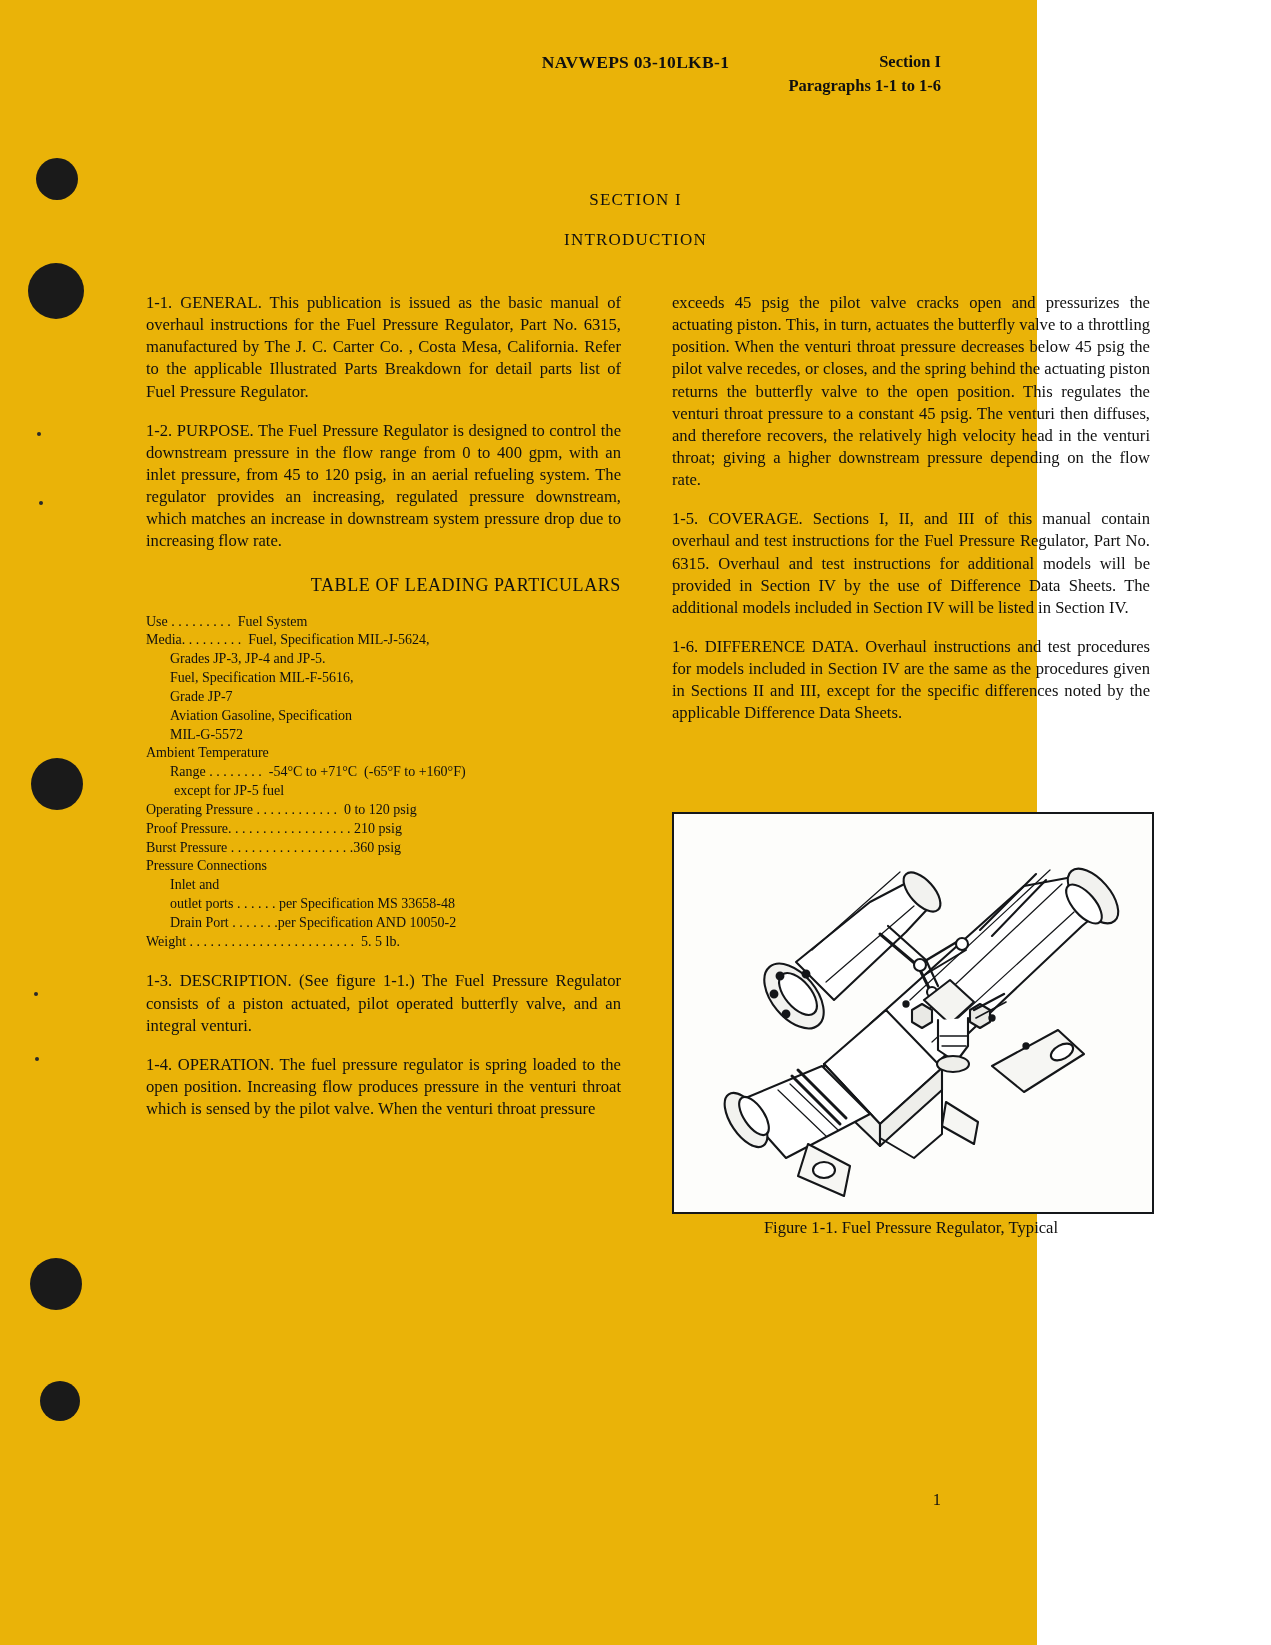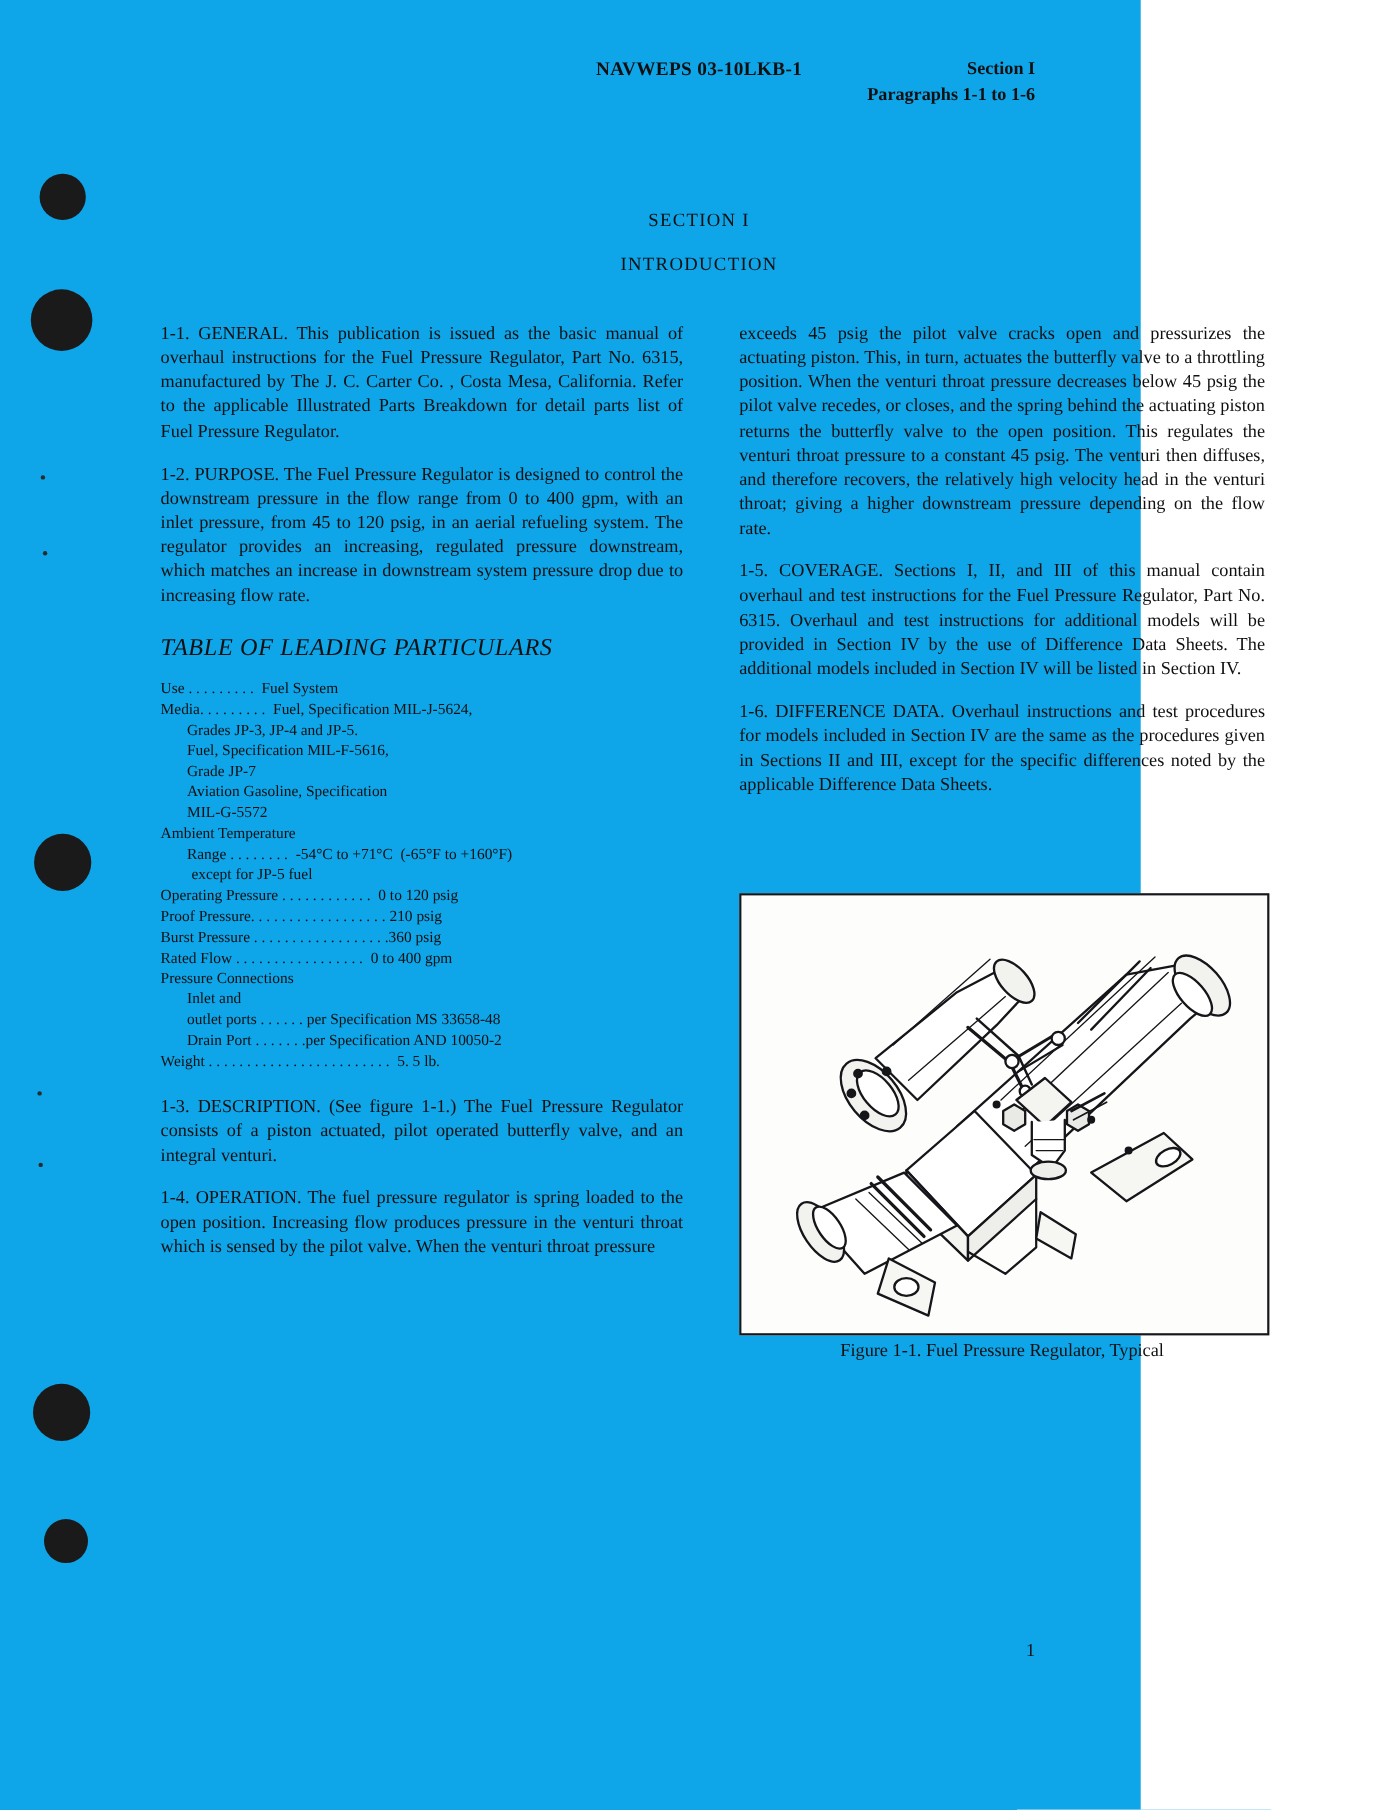--- a/index.html
+++ b/index.html
@@ -5,21 +5,21 @@
   html, body { margin:0; padding:0; background:#fff; }
   body {
     width:1271px; height:1645px;
     font-family:"Liberation Serif", serif;
     color:#101010;
     position:relative;
     overflow:hidden;
   }
   .page {
     position:absolute; left:0; top:0; width:1037px; height:1645px;
-    background:#0ea5e9;
+    background:#eab308;
   }
   
   .hdr-center {
     position:absolute; left:0; top:52px; width:1271px; text-align:center;
     font-size:17.5px; font-weight:bold; letter-spacing:0.3px;
   }
   .hdr-right {
     position:absolute; right:96px; top:50px; text-align:right;
     font-size:16.5px; font-weight:bold; line-height:1.45;
   }
@@ -43,23 +43,22 @@
     position:absolute; top:292px; font-size:16.6px; line-height:1.335;
     text-align:justify;
   }
   .col-left { left:146px; width:475px; }
   .col-right { left:672px; width:478px; }
 
   p { margin:0 0 17px 0; }
   p.tight { margin-bottom:0; }
 
   .tlp-title {
-    text-align:left; font-size:22px; letter-spacing:0.6px;
+    text-align:right; font-size:18px; letter-spacing:0.6px;
     margin:20px 0 16px 0;
-    font-style:italic;
   }
   .particulars { font-size:14px; line-height:1.345; }
   .particulars .row { white-space:pre; }
   .particulars .ind1 { padding-left:0; }
   .particulars .ind2 { padding-left:24px; }
   .particulars .ind3 { padding-left:28px; }
 
   
   .fig-box {
     position:absolute; left:672px; top:812px; width:478px; height:398px;
@@ -110,21 +109,20 @@
         <div class="row ind2">Fuel, Specification MIL-F-5616,</div>
         <div class="row ind2">Grade JP-7</div>
         <div class="row ind2">Aviation Gasoline, Specification</div>
         <div class="row ind2">MIL-G-5572</div>
         <div class="row ind1">Ambient Temperature</div>
         <div class="row ind2">Range . . . . . . . .  -54°C to +71°C  (-65°F to +160°F)</div>
         <div class="row ind3">except for JP-5 fuel</div>
         <div class="row ind1">Operating Pressure . . . . . . . . . . . .  0 to 120 psig</div>
         <div class="row ind1">Proof Pressure. . . . . . . . . . . . . . . . . . 210 psig</div>
         <div class="row ind1">Burst Pressure . . . . . . . . . . . . . . . . . .360 psig</div>
-        <div class="row ind1">Rated Flow . . . . . . . . . . . . . . . . .  0 to 400 gpm</div>
         <div class="row ind1">Pressure Connections</div>
         <div class="row ind2">Inlet and</div>
         <div class="row ind2">outlet ports . . . . . . per Specification MS 33658-48</div>
         <div class="row ind2">Drain Port . . . . . . .per Specification AND 10050-2</div>
         <div class="row ind1">Weight . . . . . . . . . . . . . . . . . . . . . . . .  5. 5 lb.</div>
       </div>
     <p style="margin-top:19px;">1-3.  DESCRIPTION.  (See figure 1-1.)  The Fuel Pressure Regulator consists of a piston actuated, pilot operated butterfly valve, and an integral venturi.</p>
     <p class="tight">1-4. OPERATION.  The fuel pressure regulator is spring loaded to the open position.  Increasing flow produces pressure in the venturi throat which is sensed by the pilot valve.  When the venturi throat pressure</p>
   </div>
 

